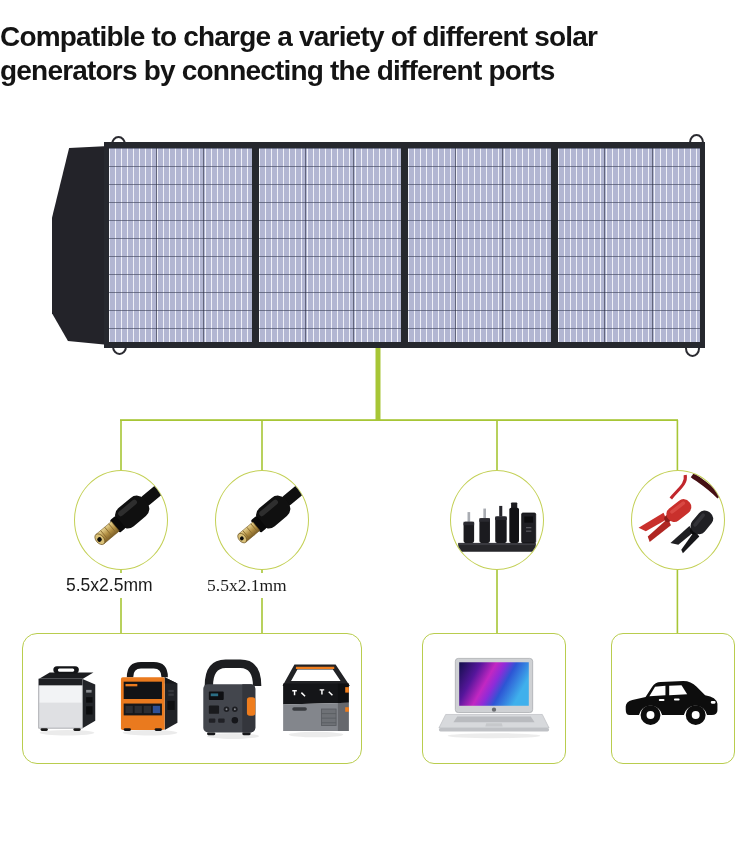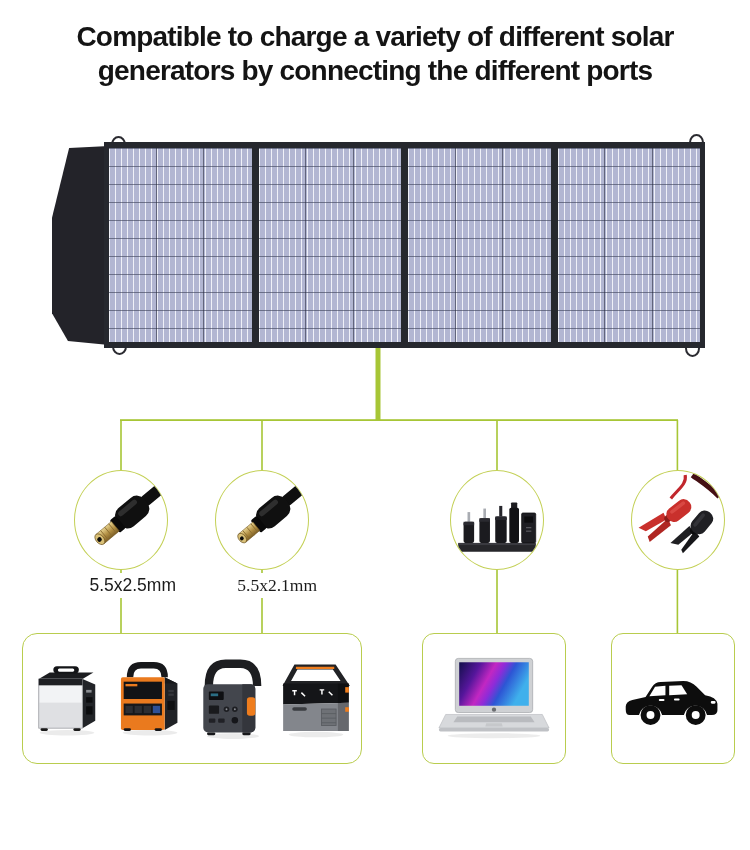--- a/index.html
+++ b/index.html
@@ -1,40 +1,40 @@
 <!DOCTYPE html>
 <html><head>
 <meta charset="utf-8">
 <style>
   html,body{margin:0;padding:0;background:#fff;}
   .stage{position:relative;width:750px;height:850px;background:#fff;overflow:hidden;
          font-family:"Liberation Sans",sans-serif;}
   
-  .title{position:absolute;left:0;top:20px;width:750px;text-align:center;color:#141414;
+  .title{position:absolute;left:0;top:20px;width:750px;color:#141414;
          font-size:28px;font-weight:700;line-height:34px;letter-spacing:-0.8px;}
   
   .flap{position:absolute;left:52px;top:146px;width:57px;height:199px;background:#232329;
         clip-path:polygon(30% 1%,100% 0%,100% 100%,28% 98%,0% 84%,0% 36%);z-index:1;}
   .panel-body{position:absolute;left:104px;top:142px;width:601px;height:206px;background:#26282e;
         box-sizing:border-box;padding:6px 5px;display:flex;gap:7px;z-index:1;}
   .fold{flex:1;background-color:#b2b6d2;
     background-image:
       linear-gradient(90deg,transparent calc(33.3% - 1px),rgba(30,34,52,.55) calc(33.3% - 1px),rgba(30,34,52,.55) 33.3%,transparent 33.3%),
       linear-gradient(90deg,transparent calc(66.6% - 1px),rgba(30,34,52,.55) calc(66.6% - 1px),rgba(30,34,52,.55) 66.6%,transparent 66.6%),
       repeating-linear-gradient(180deg,rgba(58,63,86,.6) 0 1px,transparent 1px 18px),
       repeating-linear-gradient(90deg,rgba(246,247,252,.9) 0 1px,transparent 1px 6px);}
   .ring{position:absolute;width:11px;height:13px;border:2px solid #2b2b31;border-radius:50%;
         background:transparent;z-index:0;}
   
   .tree{position:absolute;left:0;top:0;z-index:0;}
   
   .circle{position:absolute;top:470px;width:94px;height:100px;border:1.8px solid #c3d055;
           border-radius:50%;background:#fff;box-sizing:border-box;display:flex;
           align-items:center;justify-content:center;overflow:hidden;z-index:2;}
-  .plug-label{position:absolute;top:573px;width:110px;text-align:right;background:#fff;
+  .plug-label{position:absolute;top:573px;width:110px;text-align:left;background:#fff;
           font-size:17.5px;color:#1b1b1b;padding:2px 0;z-index:2;}
   
   .tbox{position:absolute;top:633px;height:131px;border:1.6px solid #b9cd4e;background:#fff;
         box-sizing:border-box;display:flex;align-items:center;justify-content:center;z-index:2;}
   .box-generators{left:22px;width:340px;border-radius:15px;gap:2px;padding:0 3px;}
   .box-laptop{left:422px;width:144px;border-radius:12px;}
   .box-car{left:611px;width:124px;border-radius:12px;}
   .ps{display:flex;align-items:flex-end;}
 </style>
 </head>

